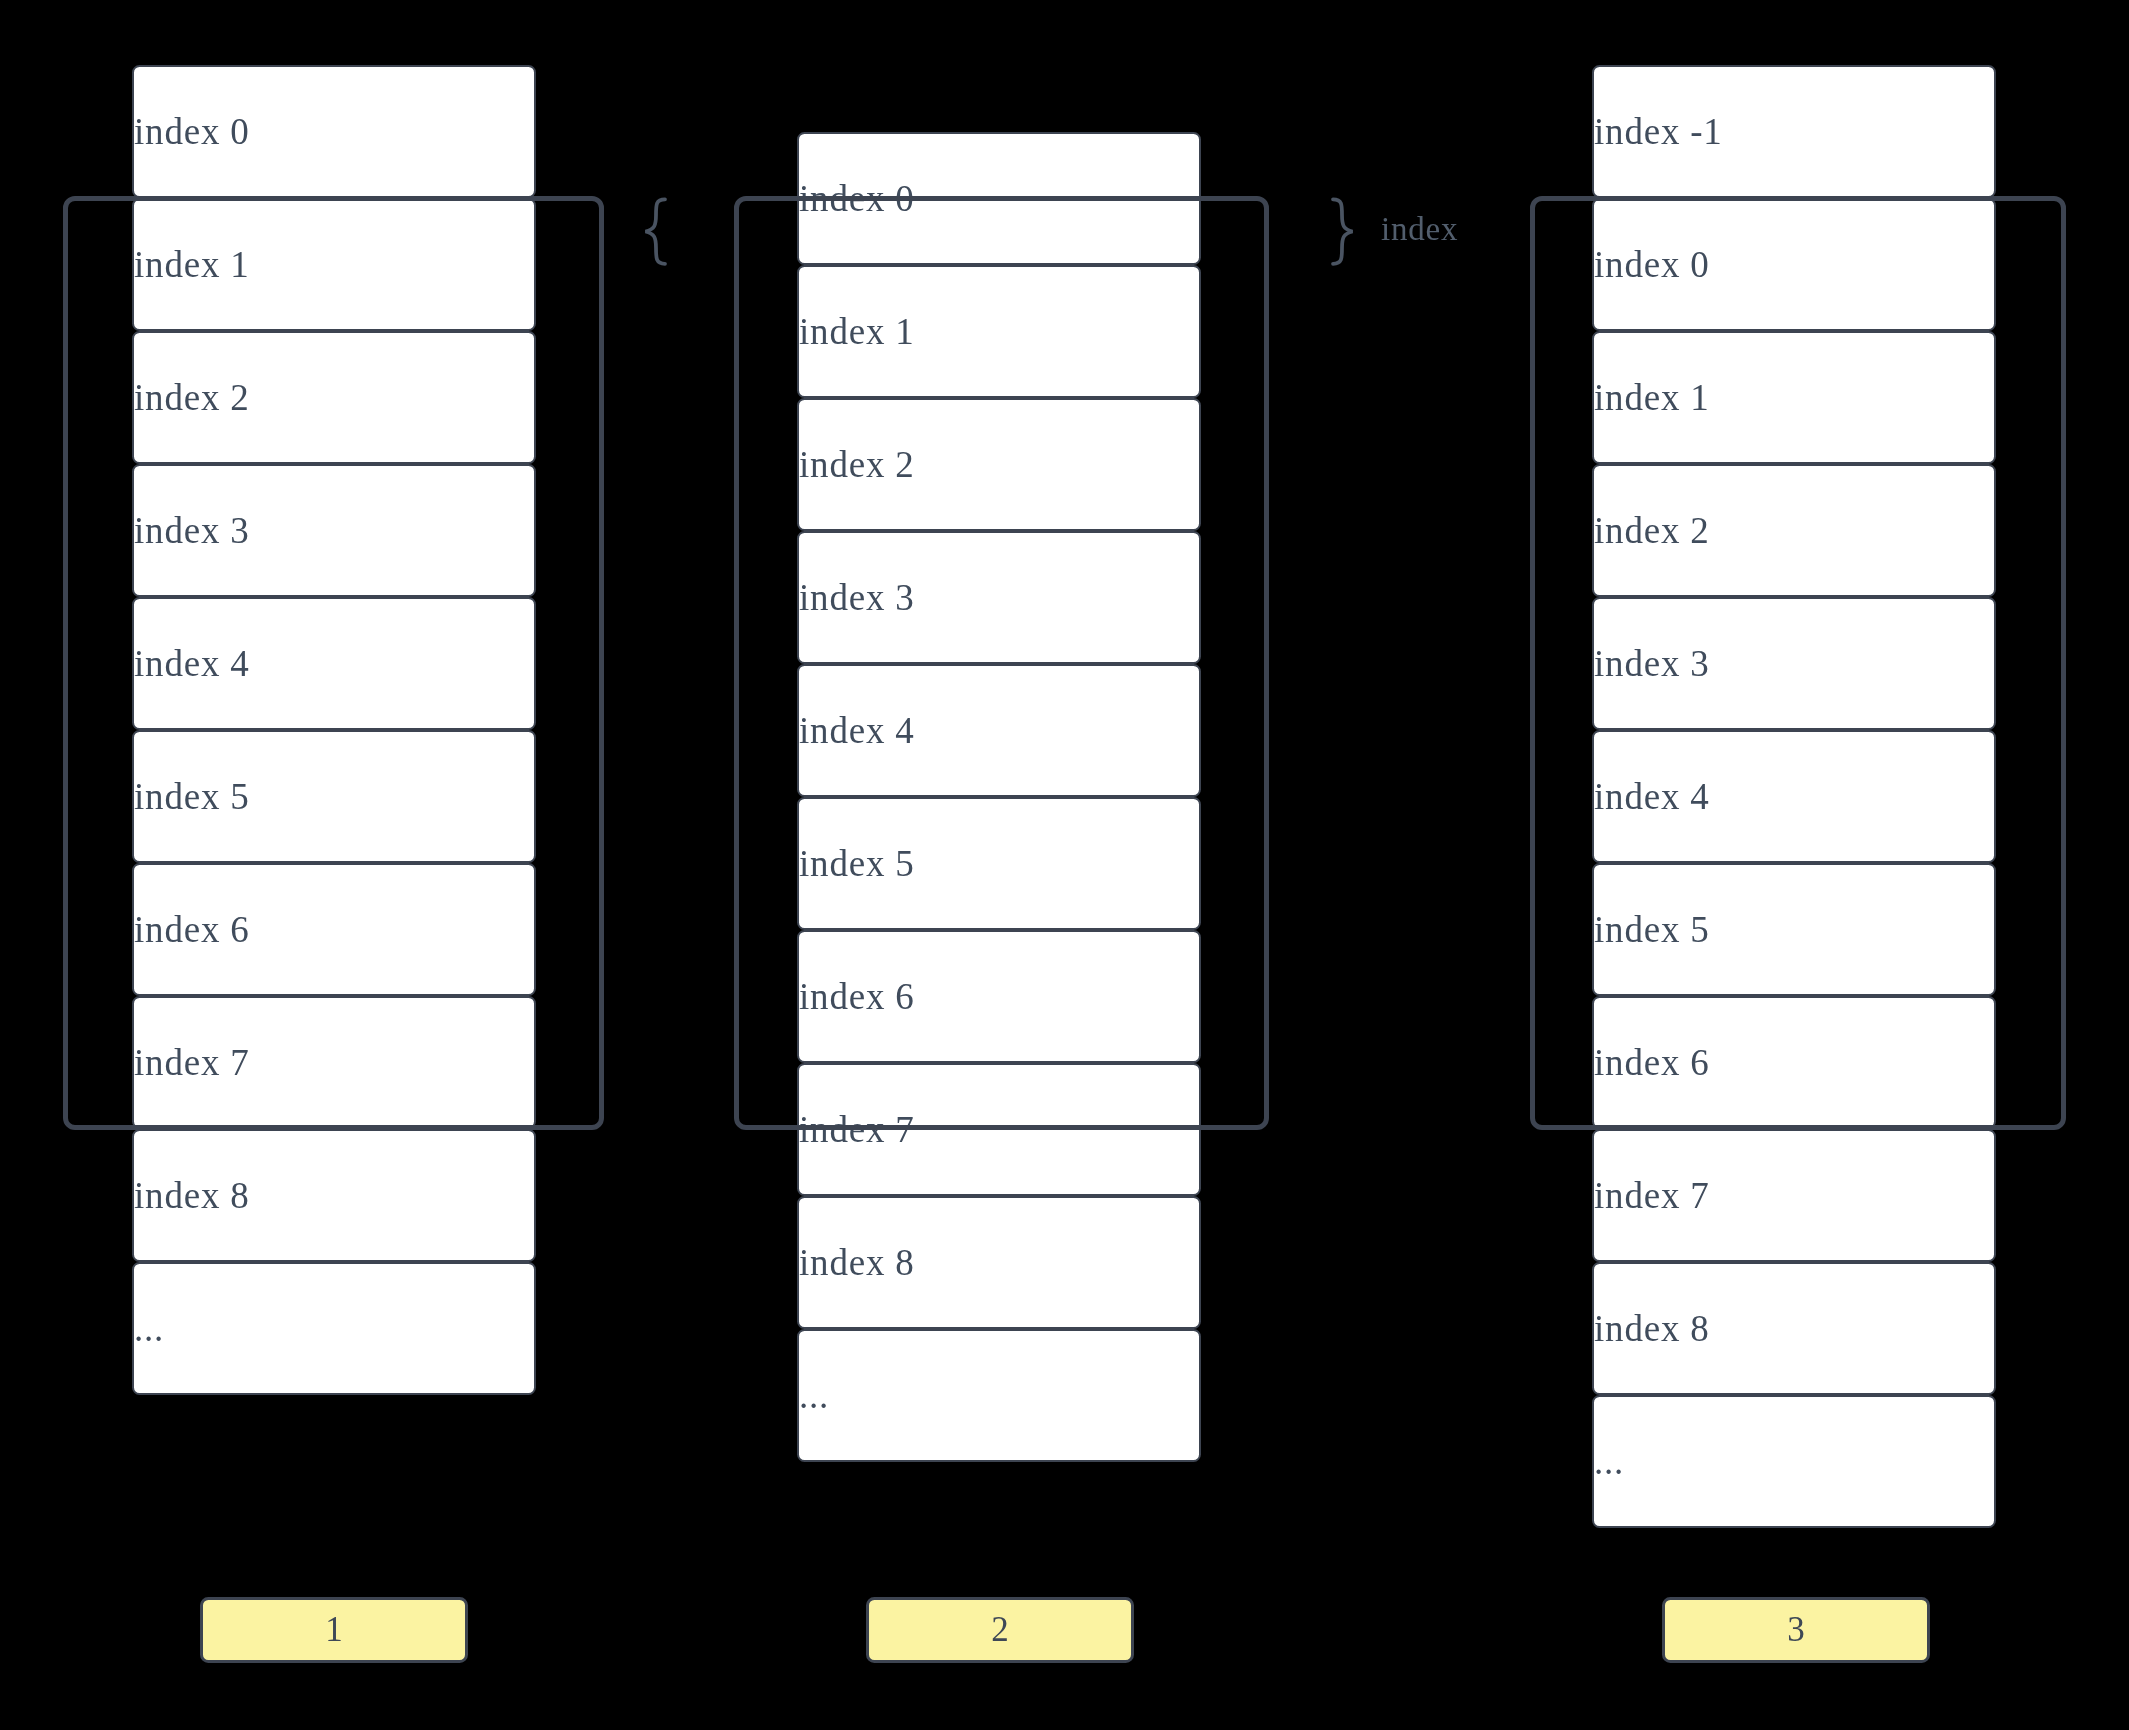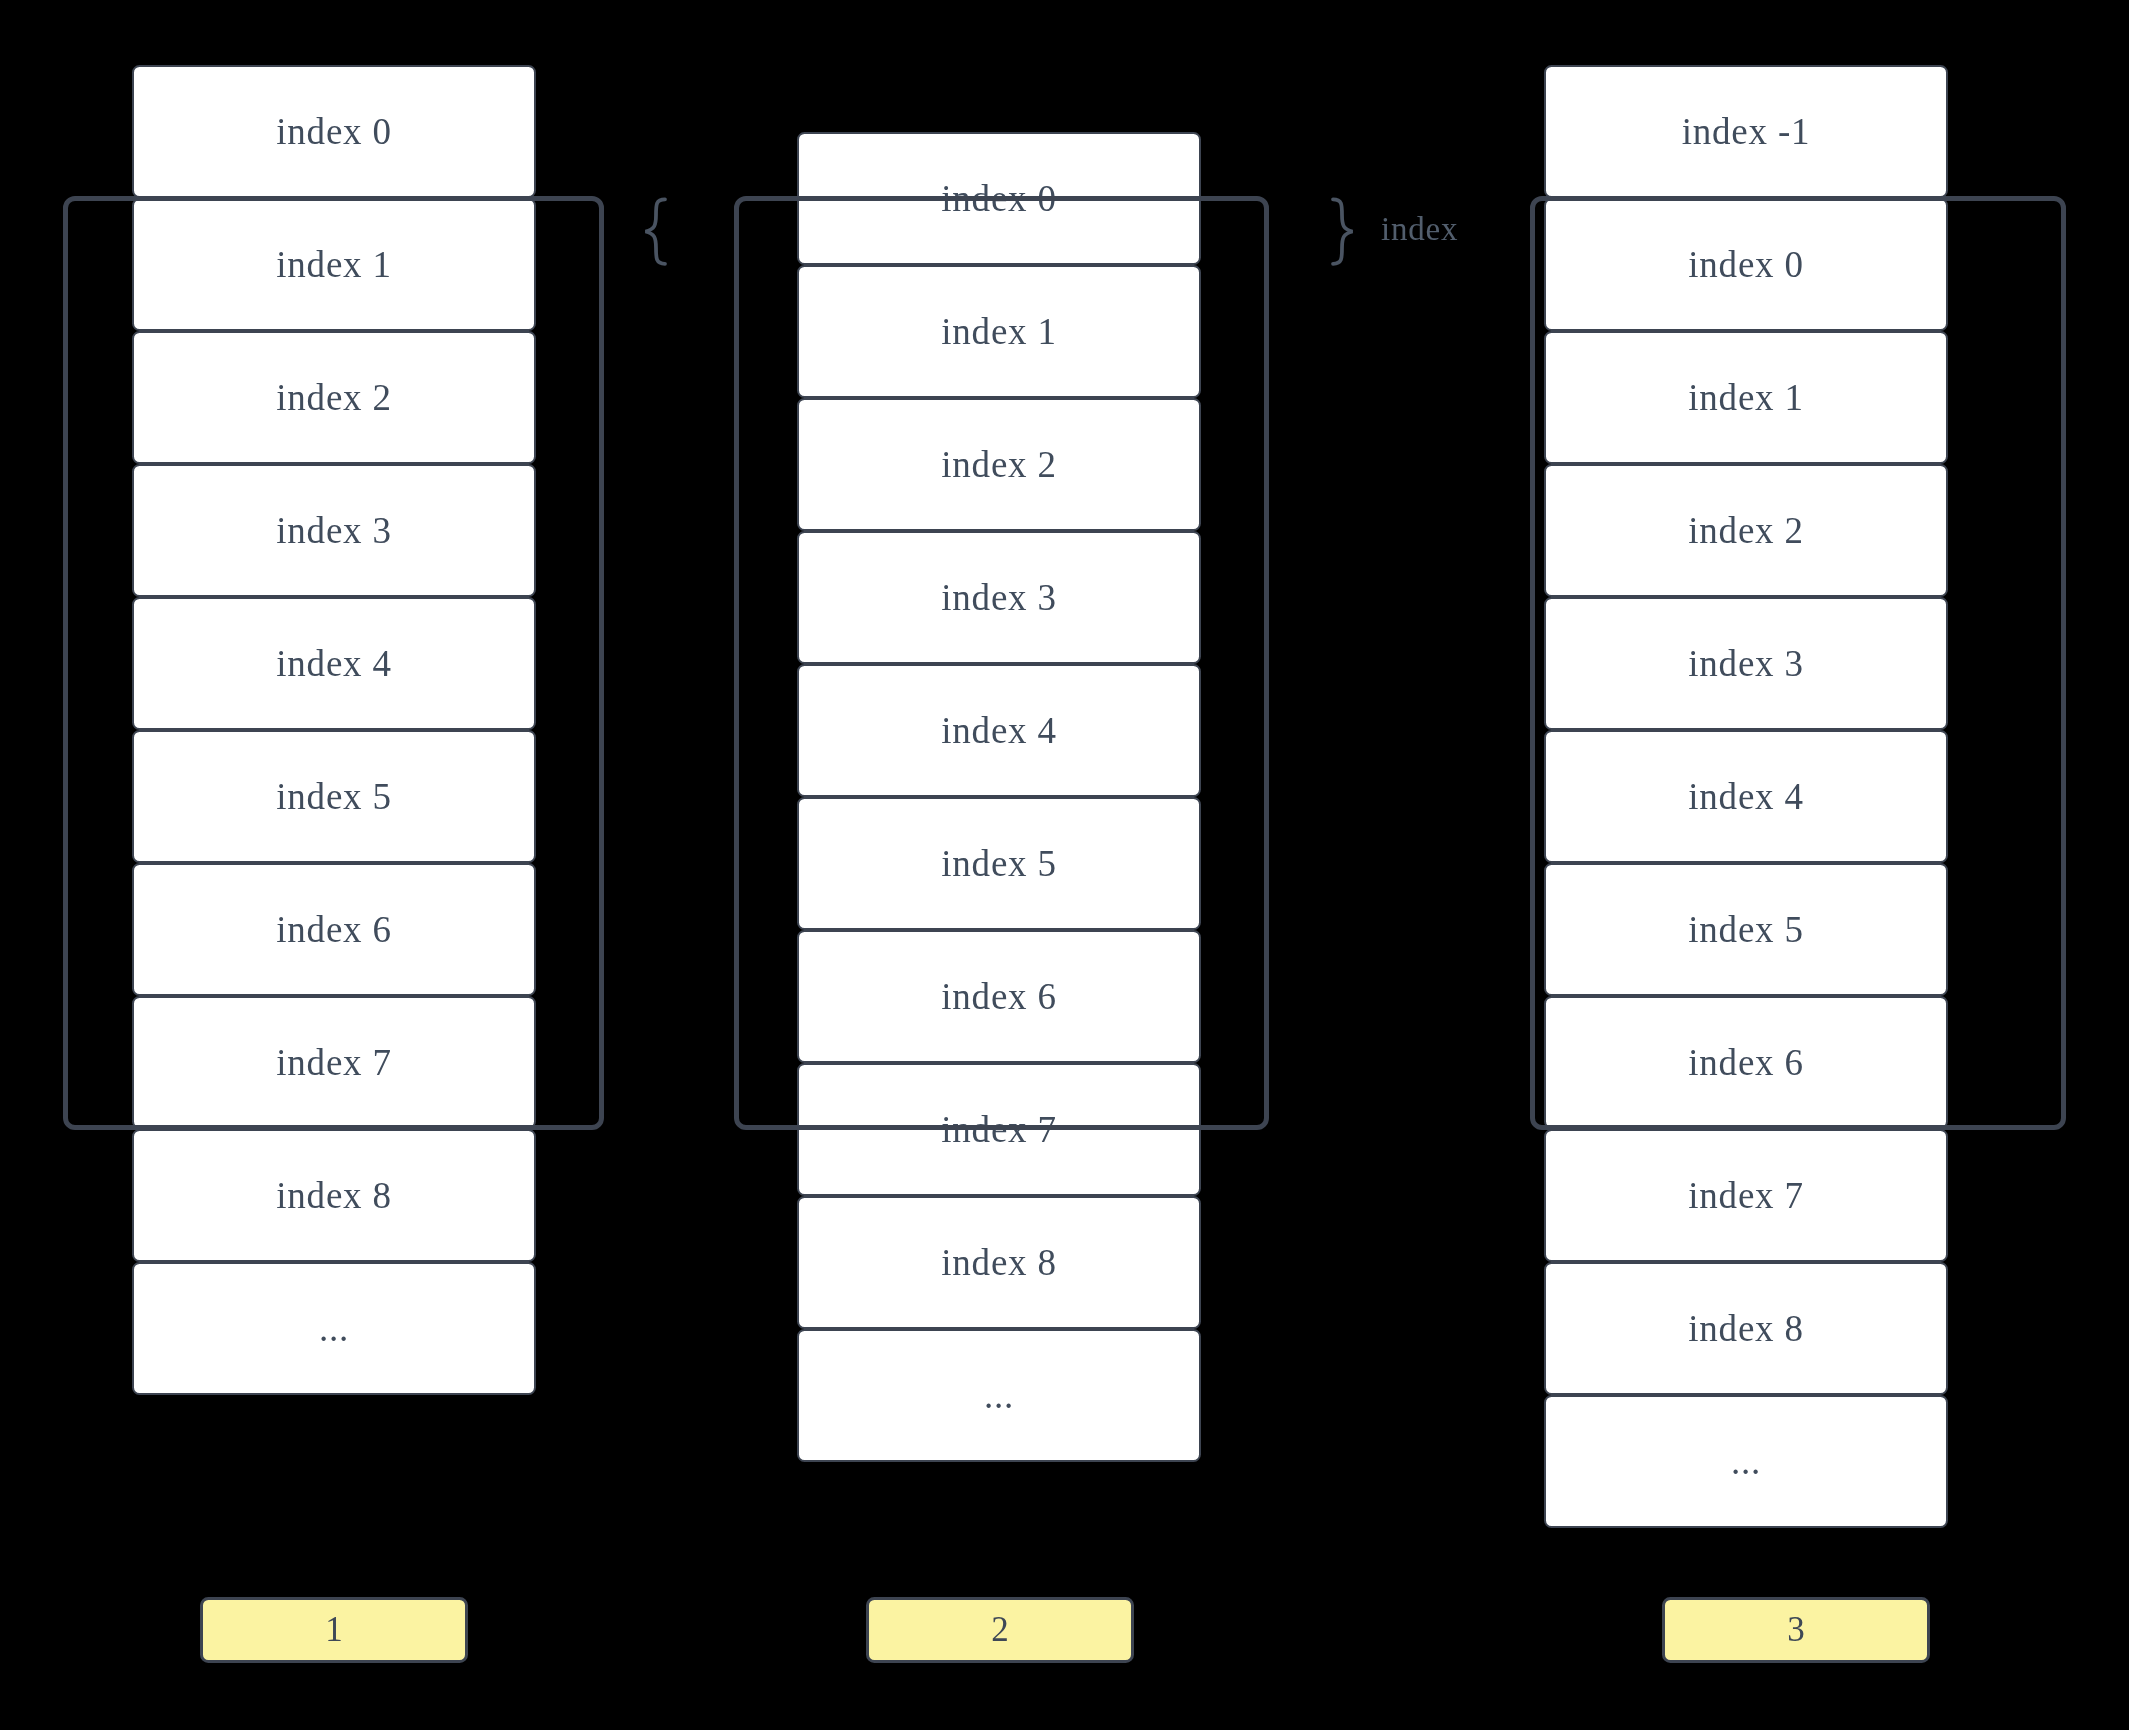--- a/index.html
+++ b/index.html
@@ -10,27 +10,27 @@
   html,body{background:var(--bg);}
   body{font-family:"Liberation Serif","DejaVu Serif",serif;}
   .stage{
     position:relative; width:2129px; height:1731px;
     background:var(--bg); overflow:hidden;
   }
   
   .cells{position:absolute; width:404px; display:flex; flex-direction:column;}
   .cells.c1{left:132px; top:65px;}
   .cells.c2{left:797px; top:132px;}
-  .cells.c3{left:1544px; top:65px;}
+  .cells.c3{left:1592px; top:65px;}
   .cell{
     height:133px; width:100%;
     background:var(--cell-fill);
     border:2.6px solid var(--line);
     border-radius:7.5px;
-    display:flex; align-items:center; justify-content:center;
+    display:flex; align-items:center; 
   }
   .cell-text{
     font-size:37px; color:var(--cell-text); letter-spacing:0.8px;
     white-space:pre;
   }
   
   .vrect{
     position:absolute; border:5.3px solid var(--line); border-radius:12px;
     background:transparent; pointer-events:none; z-index:5;
   }

